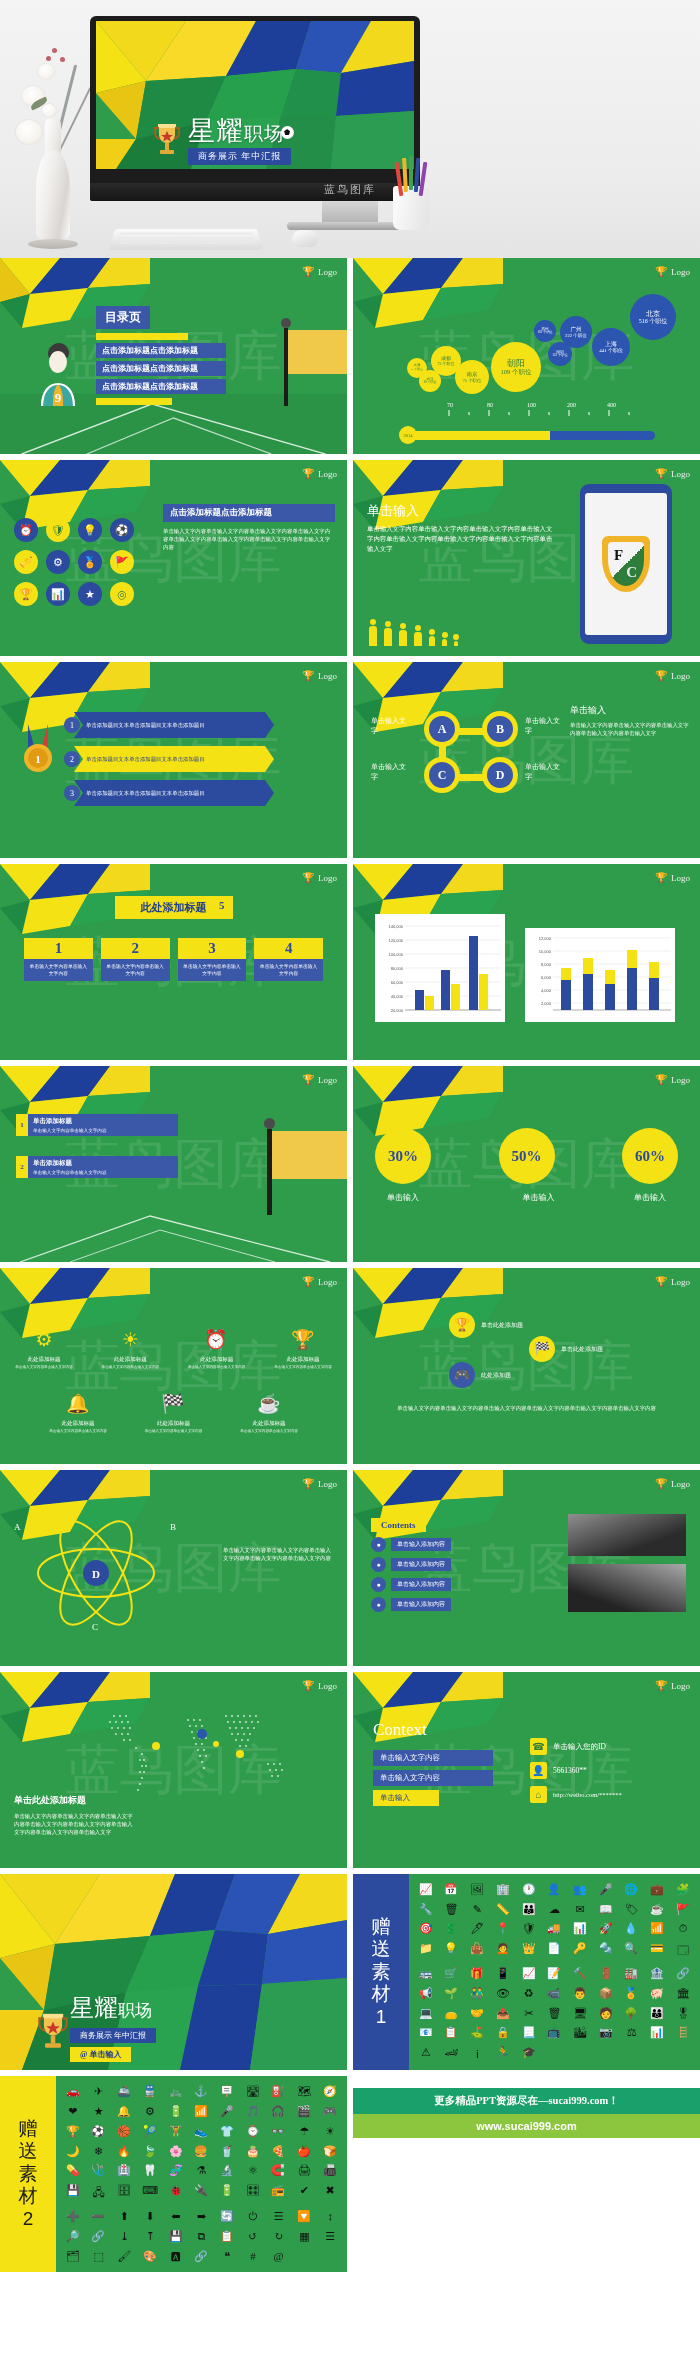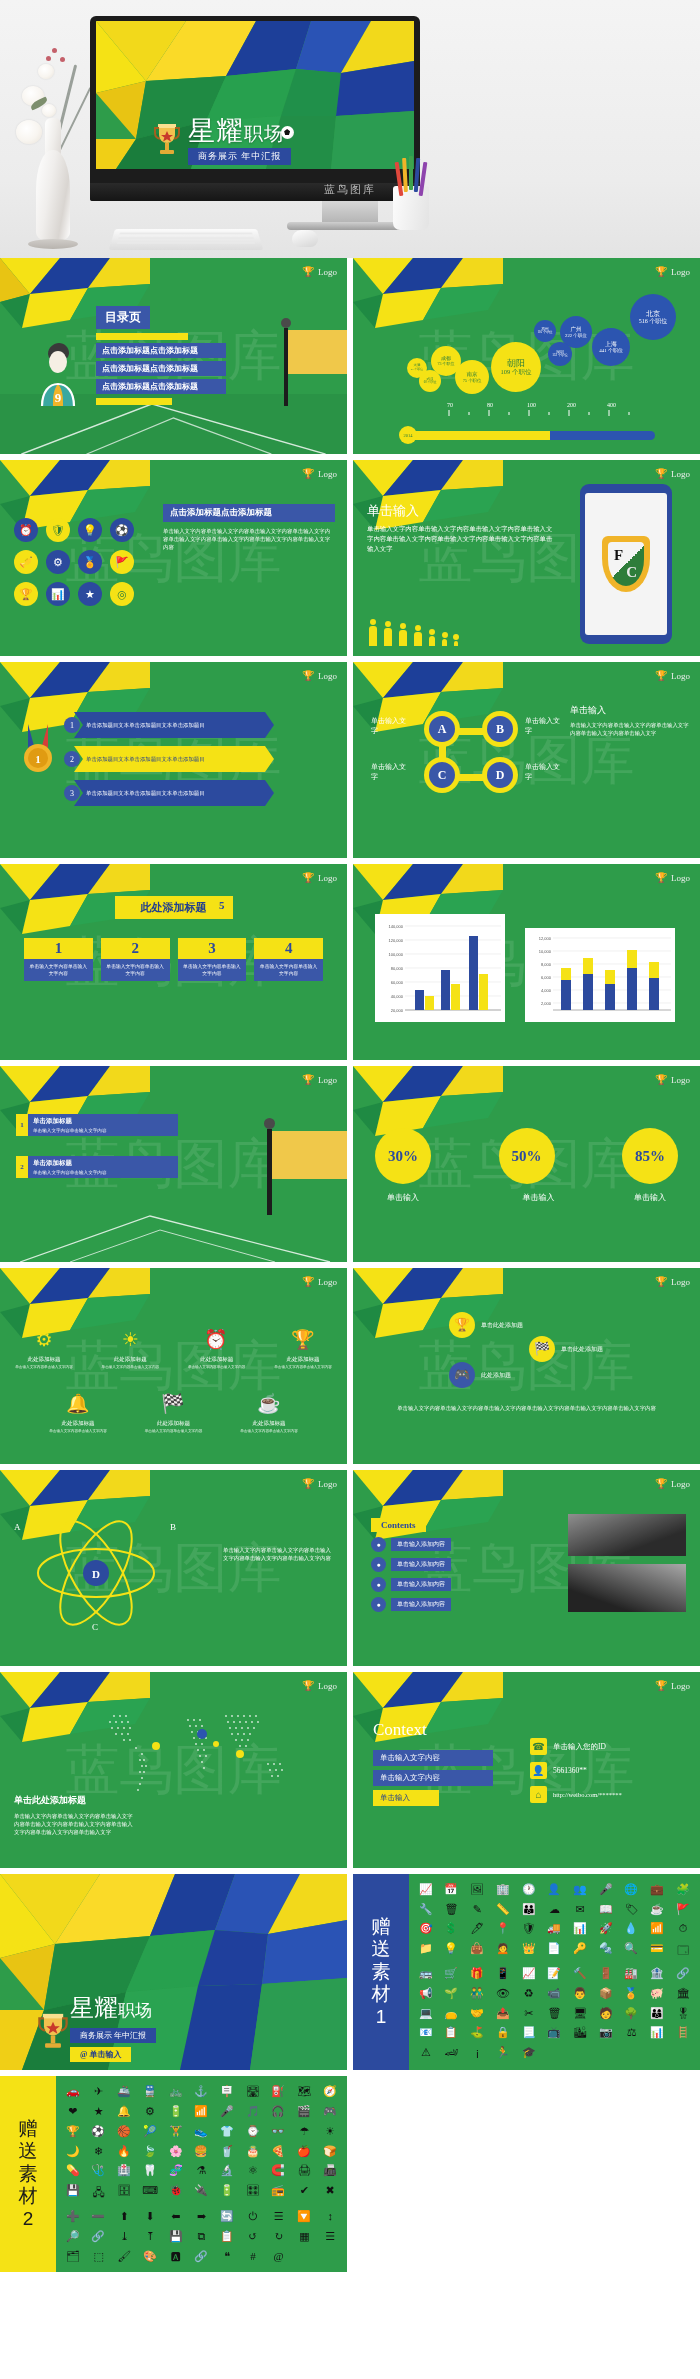--- a/index.html
+++ b/index.html
@@ -729,21 +729,21 @@
       <div style="position:absolute;left:22px;right:22px;top:62px;display:flex;justify-content:space-between;">
         <div style="text-align:center;">
           <div class="pcircle">30%</div>
           <div class="txt-w" style="font-size:8px;margin-top:8px;">单击输入</div>
         </div>
         <div style="text-align:right;">
           <div class="pcircle">50%</div>
           <div class="txt-w" style="font-size:8px;margin-top:8px;">单击输入</div>
         </div>
         <div style="text-align:center;">
-          <div class="pcircle">85%</div>
+          <div class="pcircle">60%</div>
           <div class="txt-w" style="font-size:8px;margin-top:8px;">单击输入</div>
         </div>
       </div>
     </div>
   </div>
 
   <div class="row">
 
     <div class="slide">
       <svg width="150" height="74" viewBox="0 0 150 74" style="position:absolute;left:0;top:0;">
@@ -1305,15 +1305,21 @@
         <span>🖌</span>
           <span>🎨</span>
         <span>🅰</span>
           <span>🔗</span>
         <span>❝</span>
           <span>#</span>
         <span>@</span>
       </div>
     </div>
 
+    <div class="bonus white" style="position:relative;">
+      <div style="position:absolute;left:0;right:0;top:12px;">
+        <div class="f1">更多精品PPT资源尽在—sucai999.com！</div>
+        <div class="f2">www.sucai999.com</div>
+      </div>
+    </div>
   </div>
 
 </div>
 
 </body></html>

